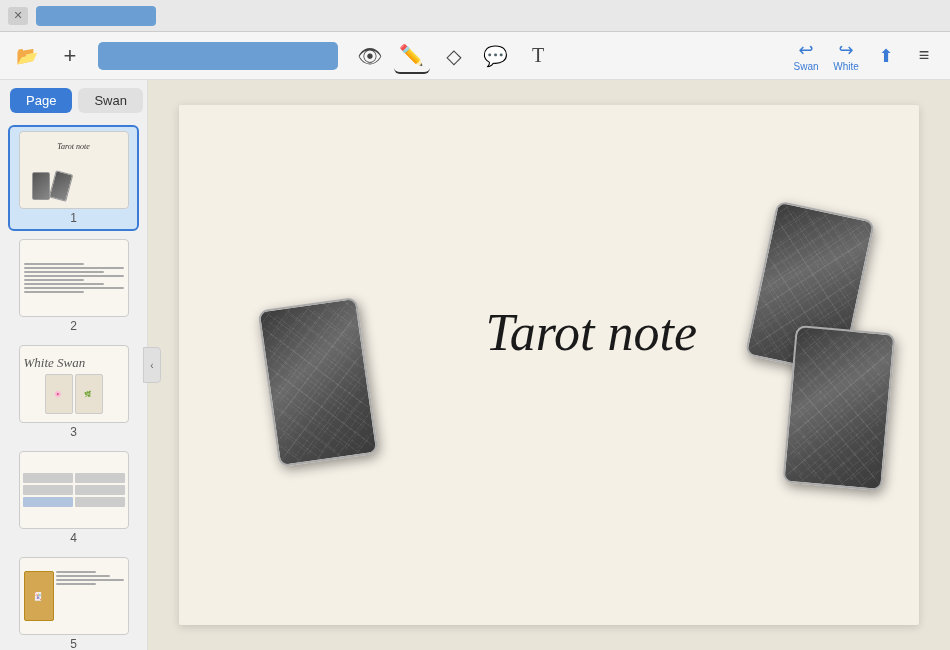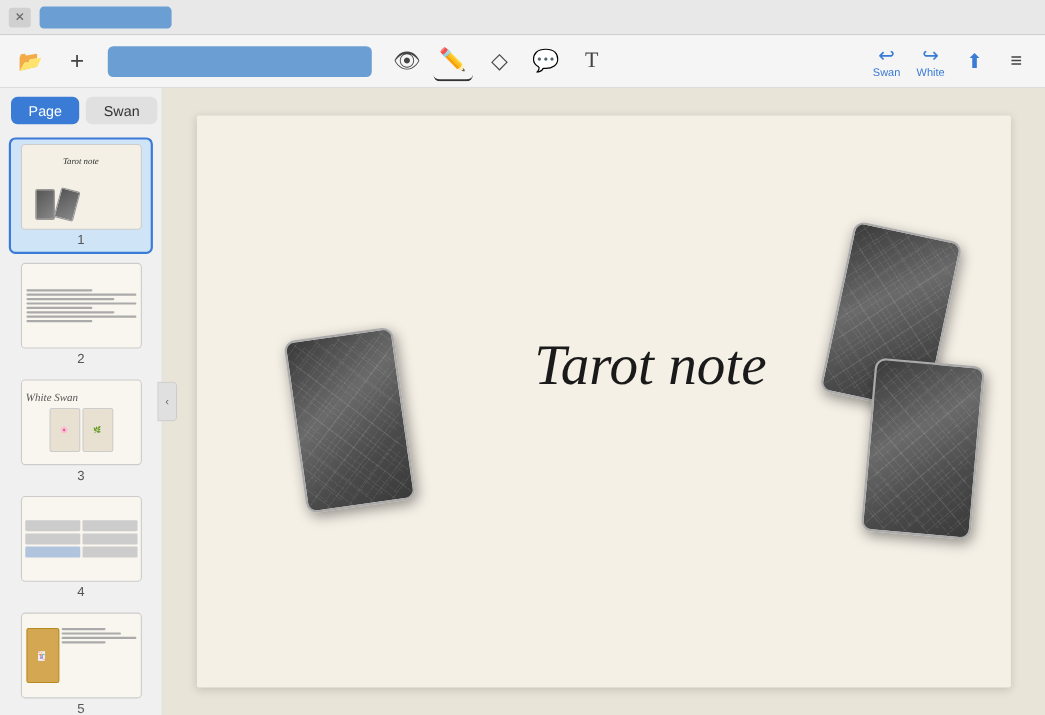--- a/index.html
+++ b/index.html
@@ -500,21 +500,21 @@
             <div class="thumb-line long"></div>
             <div class="thumb-line short"></div>
           </div>
         </div>
         <span class="page-num">2</span>
       </div>
 
       <div class="page-item">
         <div class="page-thumb">
           <div style="padding:4px;width:100%;">
-            <div style="font-family:serif;font-size:10px;color:#555;margin-bottom:3px;font-style:italic;">White Swan</div>
+            <div style="font-family:serif;font-size:13px;color:#555;margin-bottom:3px;font-style:italic;">White Swan</div>
             <div style="display:flex;gap:2px;justify-content:center;">
               <div style="width:28px;height:40px;background:#e8e0d0;border:1px solid #ccc;border-radius:2px;display:flex;align-items:center;justify-content:center;">
                 <div style="font-size:6px;">🌸</div>
               </div>
               <div style="width:28px;height:40px;background:#e8e0d0;border:1px solid #ccc;border-radius:2px;display:flex;align-items:center;justify-content:center;">
                 <div style="font-size:6px;">🌿</div>
               </div>
             </div>
           </div>
         </div>

